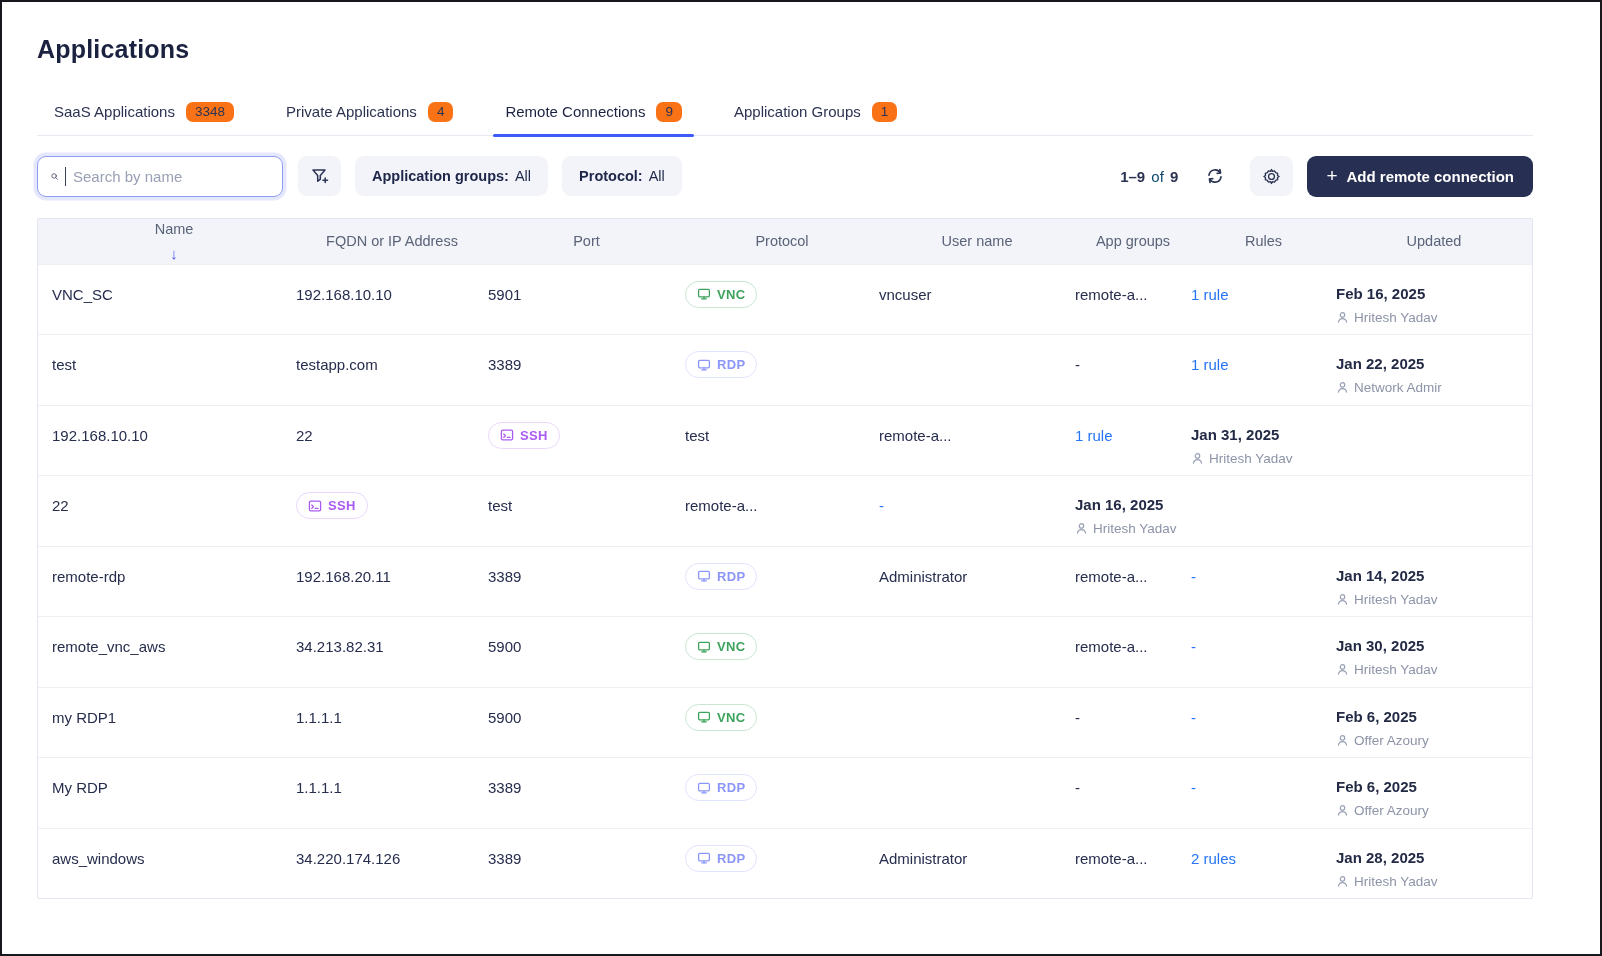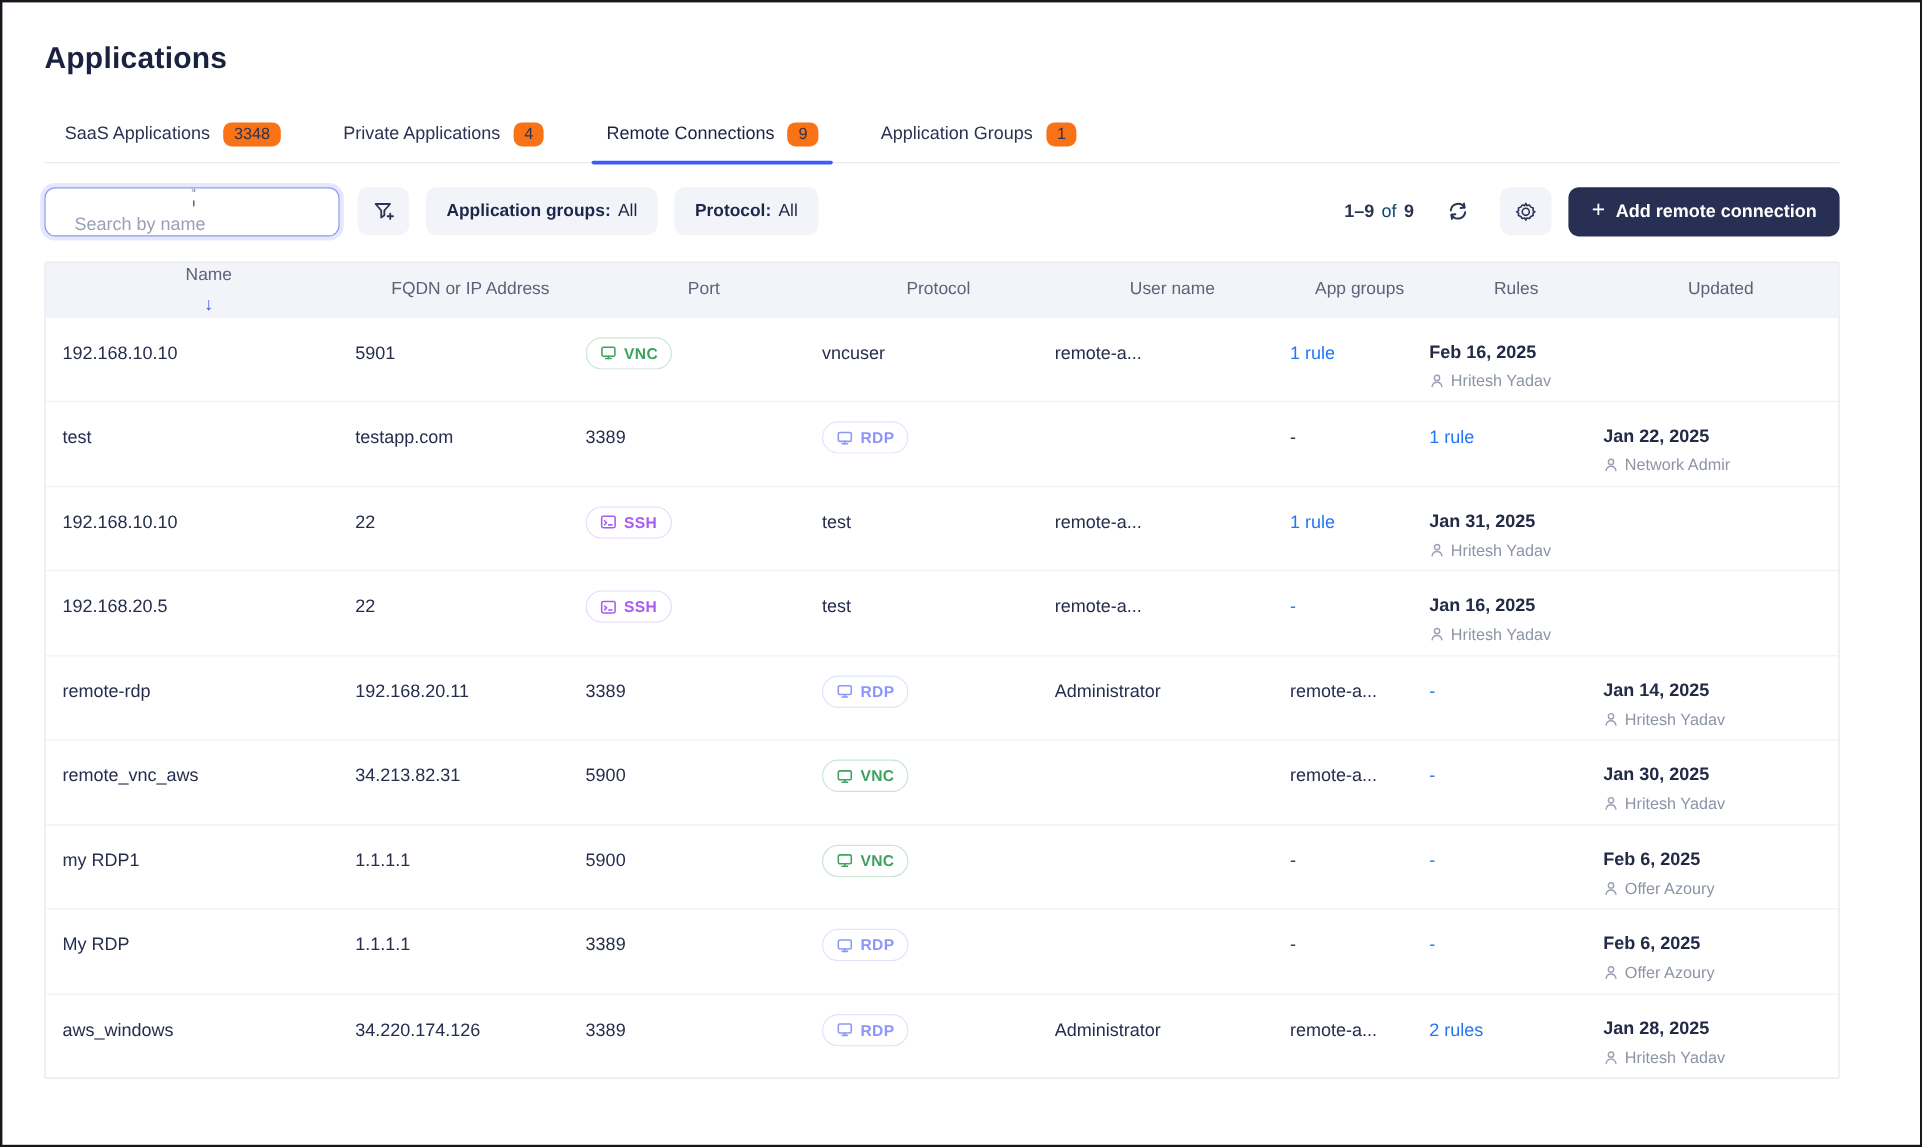--- a/index.html
+++ b/index.html
@@ -12,21 +12,21 @@
   
   .tabs { margin-top:38px; display:flex; gap:44px; border-bottom:1px solid #e8eaf2; padding-left:13px; }
   .tab { display:flex; align-items:center; gap:11px; padding:0 4px 13px 4px; cursor:pointer; position:relative; }
   .tab-label { font-size:15px; color:#2c3352; }
   .tab-count { font-size:13.5px; color:#2c3352; background:#f97316; border-radius:7px; padding:3px 9px; line-height:1; }
   .tab.active .tab-label { color:#1b2240; }
   .tab.active::after { content:""; position:absolute; left:-8px; right:-8px; bottom:-2px; height:3px; background:#3b5bfd; border-radius:2px; }
 
   
   .toolbar { margin-top:20px; display:flex; align-items:center; }
-  .search-box { width:246px; height:41px; border:1px solid #8e9df2; border-radius:9px; box-shadow:0 0 0 3.5px rgba(136,152,246,.22); display:flex; align-items:center; padding:0 10px 0 13px; gap:7px; background:#fff;flex-direction:column; }
+  .search-box { width:246px; height:41px; border:1px solid #8e9df2; border-radius:9px; box-shadow:0 0 0 3.5px rgba(136,152,246,.22); display:flex; align-items:center; padding:0 10px 0 13px; gap:7px; background:#fff; }
   .search-box .caret { width:1.5px; height:19px; background:#3a4160; }
   .search-box input { border:none; outline:none; flex:1; font-size:15px; font-family:inherit; color:#2c3352; background:transparent; }
   .search-box input::placeholder { color:#9aa0b5; }
   .tb-btn { height:40px; border:none; background:#f2f4f9; border-radius:9px; display:flex; align-items:center; gap:6px; padding:0 17px; font-family:inherit; font-size:14.5px; color:#1e2749; cursor:pointer; }
   .tb-btn .lbl { font-weight:700; }
   .tb-btn .val { font-weight:400; }
   .icon-btn { width:43px; padding:0; justify-content:center; }
   .filter-btn { margin-left:15px; }
   .chip-groups { margin-left:14px; }
   .chip-protocol { margin-left:14px; }
@@ -155,20 +155,21 @@
           </div>
         <div class="th">
             <span>Rules</span>
           </div>
         <div class="th">
             <span>Updated</span>
           </div>
       </div>
       <div id="rows">
   <div class="trow">
+    <div class="cell"><span>VNC_SC</span></div>
     <div class="cell"><span>192.168.10.10</span></div>
     <div class="cell"><span>5901</span></div>
     <div class="cell proto">
       <span class="badge" style="color: rgb(61, 162, 92); border-color: rgb(201, 230, 210);">
         <svg width="14" height="14" viewBox="0 0 14 14" fill="none" stroke="currentColor" stroke-width="1.3" stroke-linecap="round" stroke-linejoin="round">
                   <rect x="1.6" y="2.4" width="10.8" height="7.4" rx="1.2"></rect>
                   <path d="M7 9.8v2"></path>
                   <path d="M4.7 11.8h4.6"></path>
                 </svg>
 
@@ -243,21 +244,20 @@
         <svg width="13" height="13" viewBox="0 0 13 13" fill="none" stroke="#9aa1b5" stroke-width="1.2" stroke-linecap="round">
                   <circle cx="6.5" cy="3.9" r="2.2"></circle>
                   <path d="M2.4 11.2c.5-2.4 2-3.6 4.1-3.6s3.6 1.2 4.1 3.6"></path>
                 </svg>
         <span>Hritesh Yadav</span>
       </span>
     </div>
   </div>
 
   <div class="trow">
-    <div class="cell"><span>192.168.20.5</span></div>
     <div class="cell"><span>22</span></div>
     <div class="cell proto">
       <span class="badge" style="color: rgb(170, 92, 242); border-color: rgb(233, 216, 251);">
 
         <svg width="14" height="14" viewBox="0 0 14 14" fill="none" stroke="currentColor" stroke-width="1.3" stroke-linecap="round" stroke-linejoin="round">
                   <rect x="1.4" y="2.2" width="11.2" height="9.6" rx="1.4"></rect>
                   <path d="M3.8 6l1.7 1.6-1.7 1.6"></path>
                   <path d="M7.2 9.4h2.8"></path>
                 </svg>
         <span>SSH</span>

